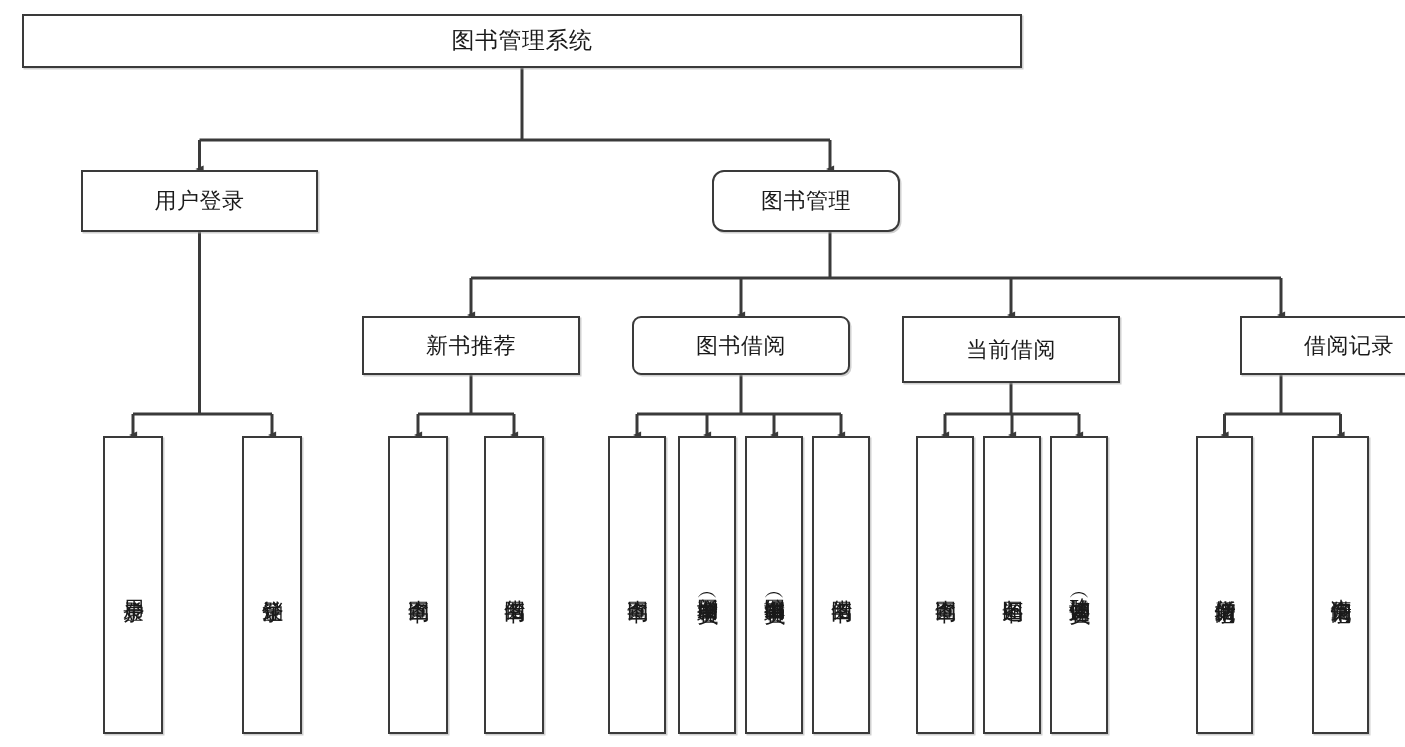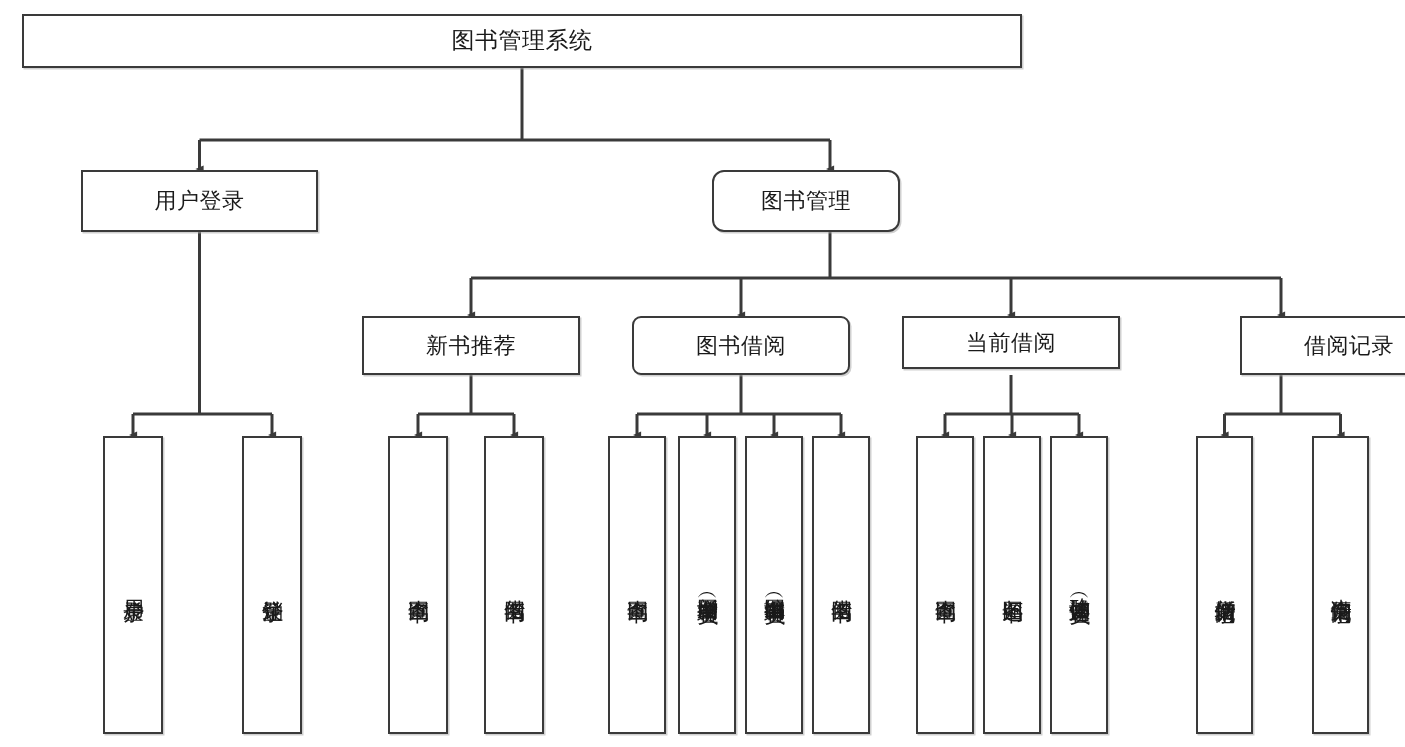--- a/index.html
+++ b/index.html
@@ -134,21 +134,21 @@
       </div>
       <div class="node h" style="left: 712px; top: 170px; width: 188px; height: 62px; border-radius: 12px;">
         <span class="label">图书管理</span>
       </div>
       <div class="node h" style="left: 362px; top: 316px; width: 218px; height: 59px;">
         <span class="label">新书推荐</span>
       </div>
       <div class="node h" style="left: 632px; top: 316px; width: 218px; height: 59px; border-radius: 9px;">
         <span class="label">图书借阅</span>
       </div>
-      <div class="node h" style="left: 902px; top: 316px; width: 218px; height: 53px;">
+      <div class="node h" style="left: 902px; top: 316px; width: 218px; height: 67px;">
         <span class="label">当前借阅</span>
       </div>
       <div class="node h" style="left: 1240px; top: 316px; width: 218px; height: 59px;">
         <span class="label">借阅记录</span>
       </div>
       <div class="node v" style="left: 103px; top: 436px; width: 60px; height: 298px;">
         <span class="label">用户登录</span>
       </div>
       <div class="node v" style="left: 242px; top: 436px; width: 60px; height: 298px;">
         <span class="label">注销登录</span>

